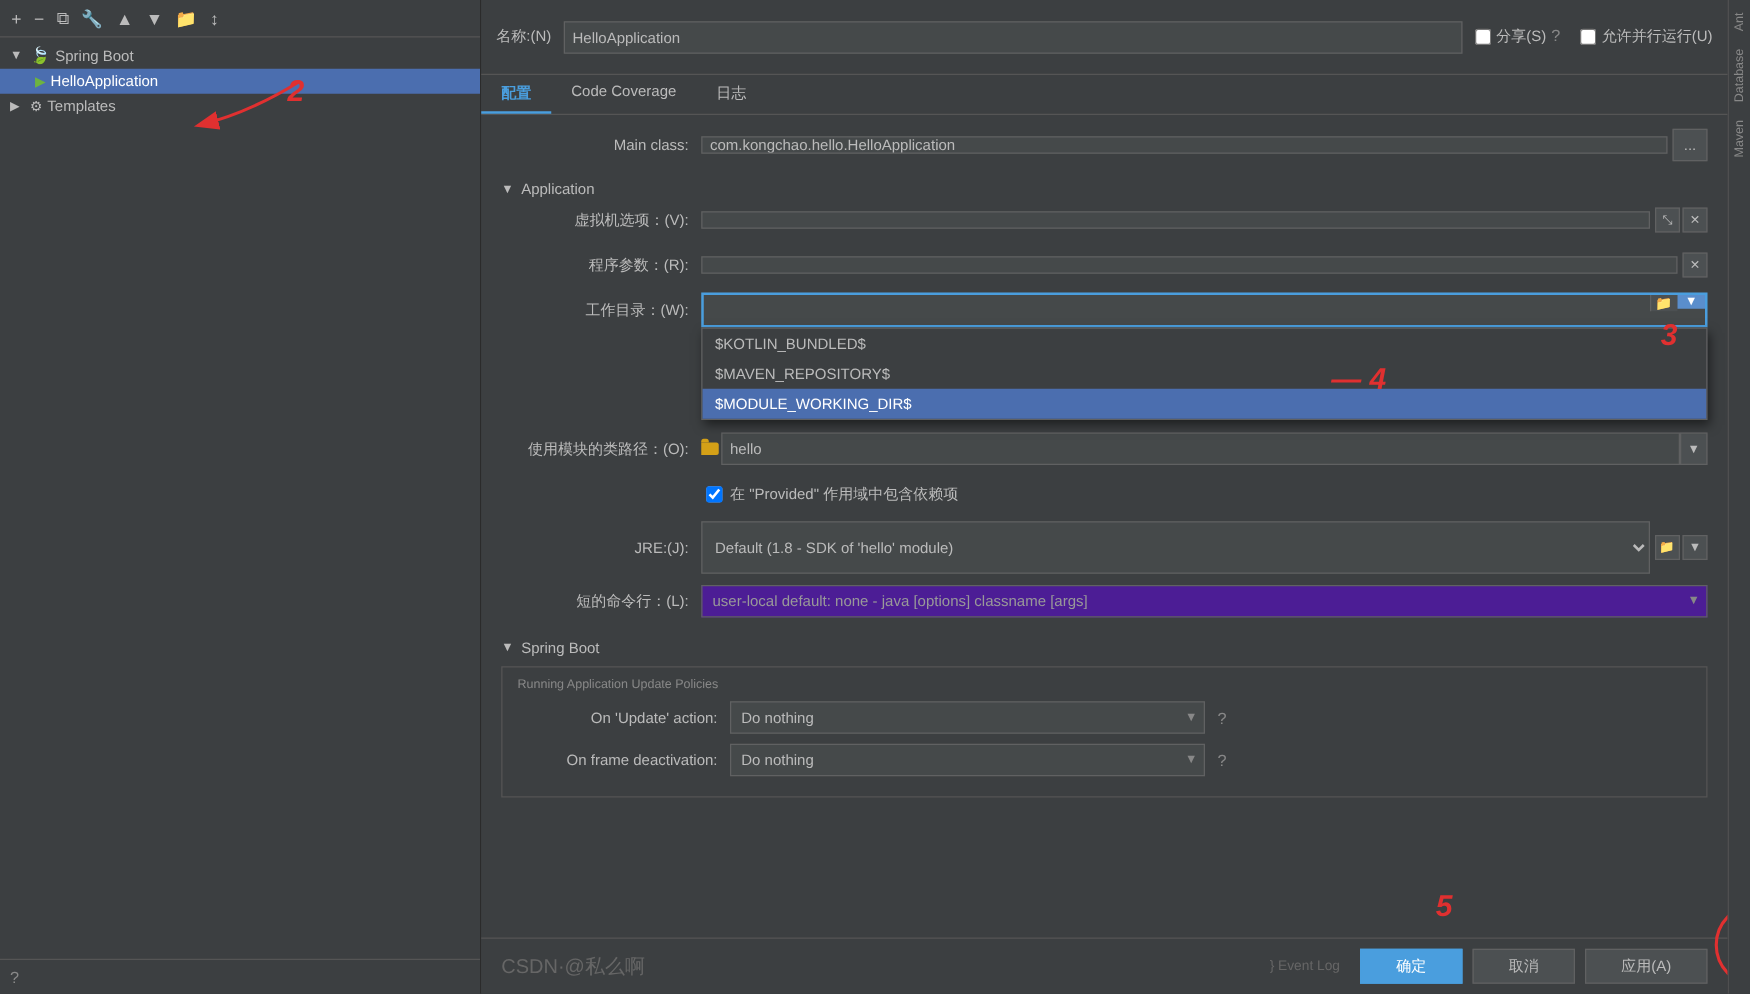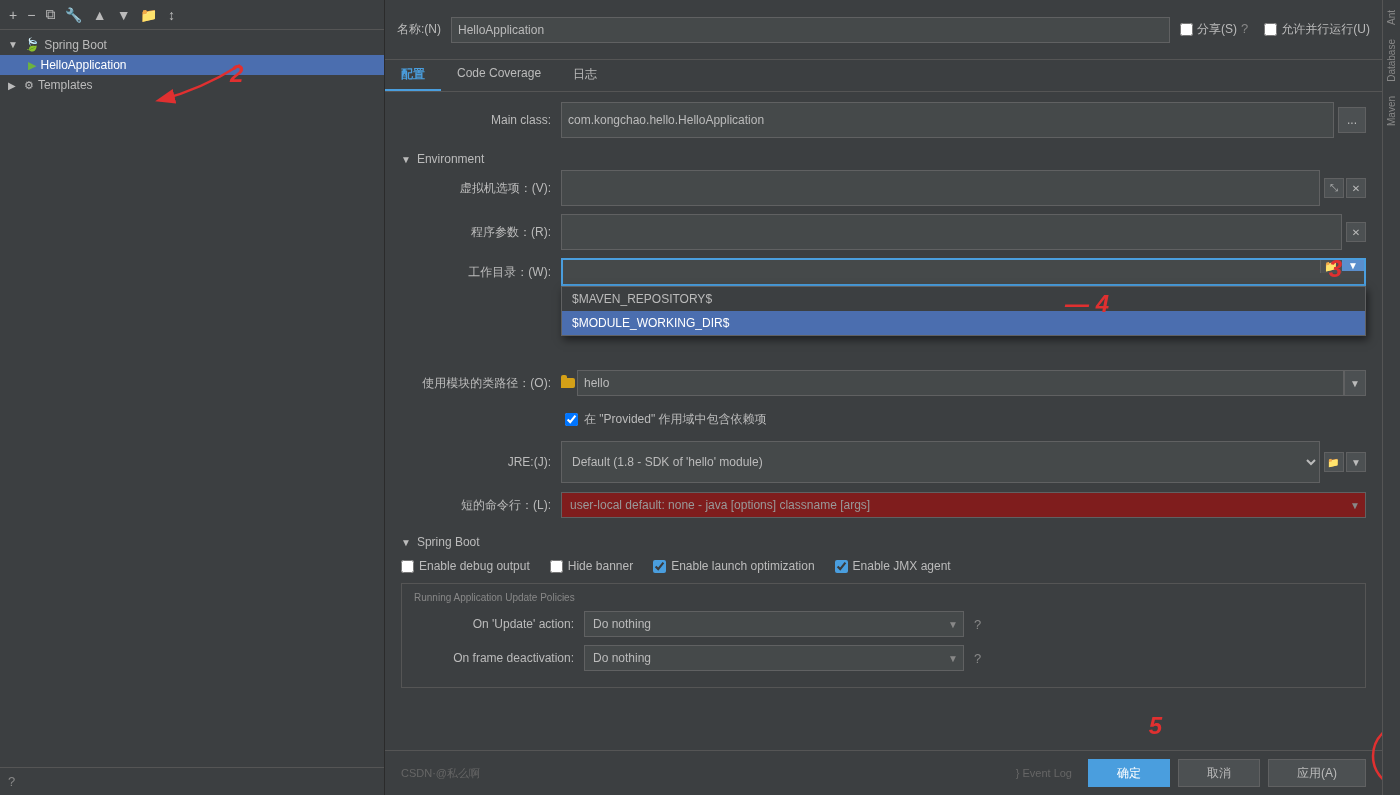--- a/index.html
+++ b/index.html
@@ -152,21 +152,21 @@
       gap: 4px;
     }
     .text-input {
       flex: 1;
       background: #45494a;
       border: 1px solid #606162;
       color: #bbbbbb;
       padding: 3px 6px;
       font-size: 12px;
       outline: none;
-      height: 36px;
+      height: 14px;
     }
     .btn-dots {
       background: #4c5052;
       border: 1px solid #606162;
       color: #bbbbbb;
       padding: 2px 8px;
       font-size: 12px;
       cursor: pointer;
       height: 26px;
     }
@@ -265,21 +265,21 @@
     }
     .dropdown-item.selected { background: #4b6eaf; color: #fff; }
 
     
     .select-wrap {
       flex: 1;
       position: relative;
     }
     .select-input {
       width: 100%;
-      background: #7f1d1d;
+      background: #4c1d95;
       border: 1px solid #606162;
       color: #999;
       padding: 3px 26px 3px 8px;
       font-size: 12px;
       outline: none;
       height: 26px;
       appearance: none;
       cursor: pointer;
     }
     .select-arrow {
@@ -595,21 +595,21 @@
     <div class="form-row">
       <span class="form-label">Main class:</span>
       <div class="form-control">
         <input class="text-input" type="text" value="com.kongchao.hello.HelloApplication" style="">
         <button class="btn-dots">...</button>
       </div>
     </div>
 
     <div class="section-header">
       <span class="section-arrow">▼</span>
-      <span>Environment</span>
+      <span>Application</span>
     </div>
 
     <div class="form-row">
       <span class="form-label">虚拟机选项：(V):</span>
       <div class="form-control">
         <input class="text-input" type="text" style="">
         <div class="expand-icons">
           <div class="expand-icon">⤡</div>
           <div class="expand-icon">✕</div>
         </div>
@@ -626,20 +626,21 @@
 
     <div class="form-row workdir-row">
       <span class="form-label">工作目录：(W):</span>
       <div class="workdir-input-wrap">
         <input class="workdir-input" type="text" style="">
         <div class="workdir-btn-folder">📁</div>
         <div class="workdir-btn-dropdown">▼</div>
       </div>
 
       <div class="dropdown-menu">
+        <div class="dropdown-item">$KOTLIN_BUNDLED$</div>
         <div class="dropdown-item">$MAVEN_REPOSITORY$</div>
         <div class="dropdown-item selected">$MODULE_WORKING_DIR$</div>
       </div>
 
     </div>
 
     <div style="height: 75px;"></div>
 
 
     <div class="form-row">
@@ -687,38 +688,20 @@
           </select>
           <span class="select-arrow">▼</span>
         </div>
       </div>
     </div>
 
     <div class="springboot-section">
       <div class="section-header">
         <span class="section-arrow">▼</span>
         <span>Spring Boot</span>
-      </div>
-      <div class="springboot-checkboxes">
-        <div class="checkbox-item">
-          <input type="checkbox" style="">
-          <span>Enable debug output</span>
-        </div>
-        <div class="checkbox-item">
-          <input type="checkbox" style="">
-          <span>Hide banner</span>
-        </div>
-        <div class="checkbox-item">
-          <input type="checkbox" checked="" style="">
-          <span>Enable launch optimization</span>
-        </div>
-        <div class="checkbox-item">
-          <input type="checkbox" checked="" style="">
-          <span>Enable JMX agent</span>
-        </div>
       </div>
     </div>
 
     <div class="policies-section">
       <div class="policies-title">Running Application Update Policies</div>
       <div class="policy-row">
         <span class="policy-label">On 'Update' action:</span>
         <div class="policy-select-wrap">
           <select class="policy-select">
             <option>Do nothing</option>
@@ -741,21 +724,21 @@
           </select>
           <span class="policy-arrow">▼</span>
         </div>
         <span class="question-icon">?</span>
       </div>
     </div>
 
   </div>
 
   <div class="bottom-bar">
-    <span style="margin-right:auto;font-size:11px;color:#666;">CSDN·@私么啊</span>
+    <span style="margin-right:auto;font-size:16px;color:#666;">CSDN·@私么啊</span>
     <span style="color:#666;font-size:11px;padding-right:8px;text-align:center;">} Event Log</span>
     <button class="btn btn-primary">确定</button>
     <button class="btn">取消</button>
     <button class="btn">应用(A)</button>
   </div>
 
   <div class="ann-num" style="top:255px; right:40px;">3</div>
 
   <div class="ann-num" style="top:290px; left:680px;">— <strong style="color:#e03030;font-size:24px;font-style:italic;">4</strong></div>
 

